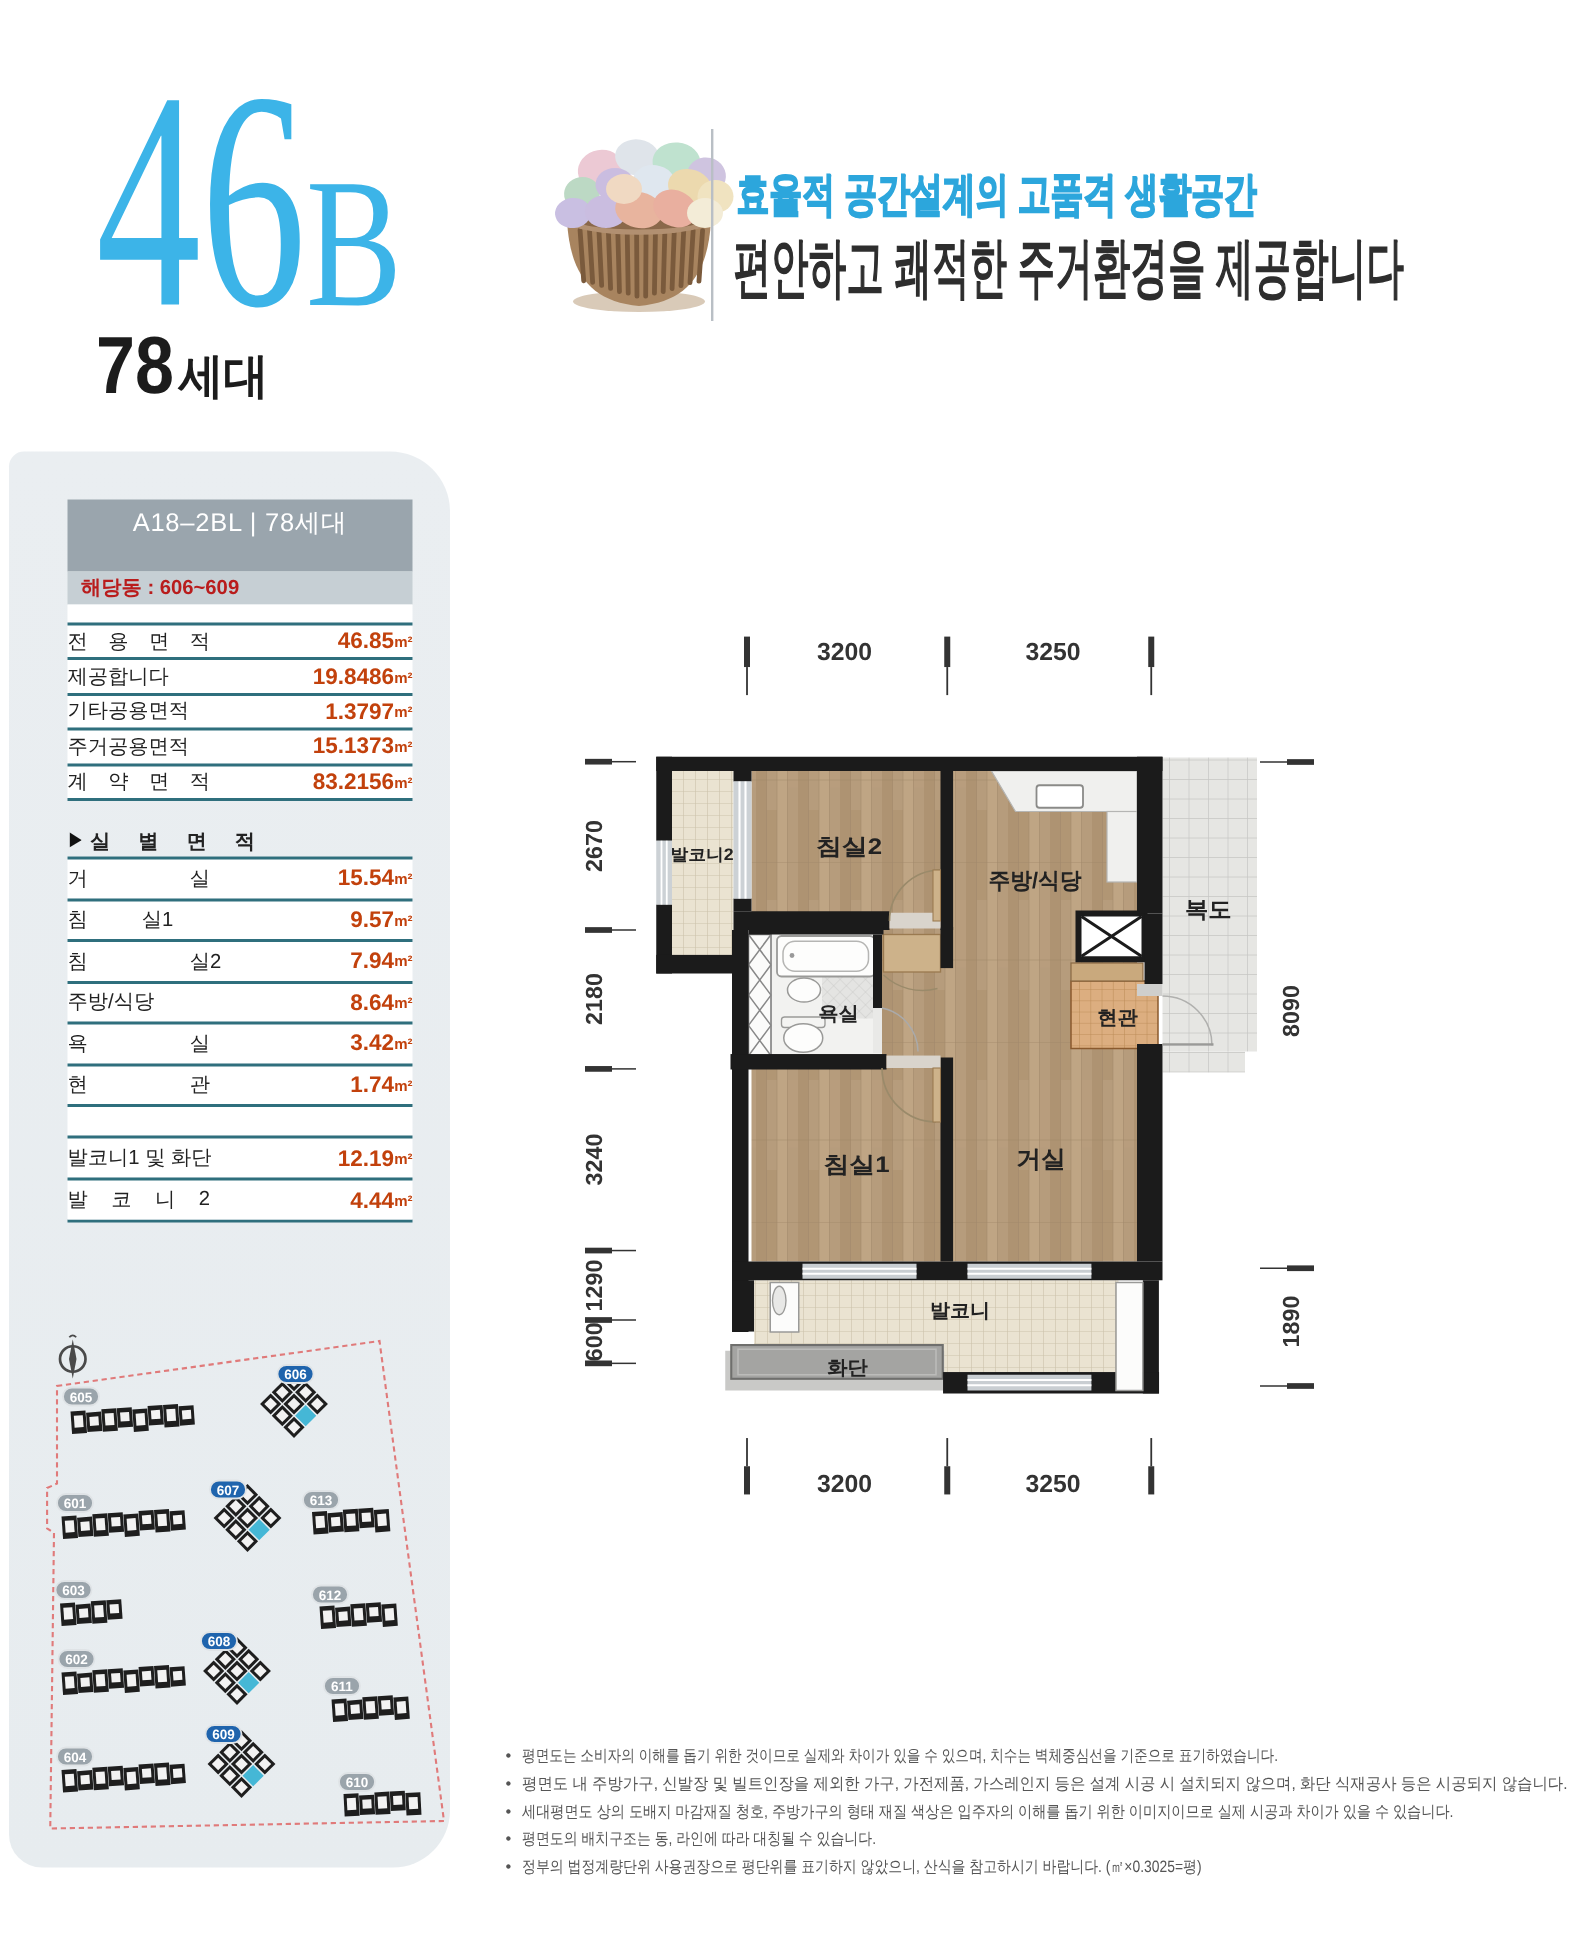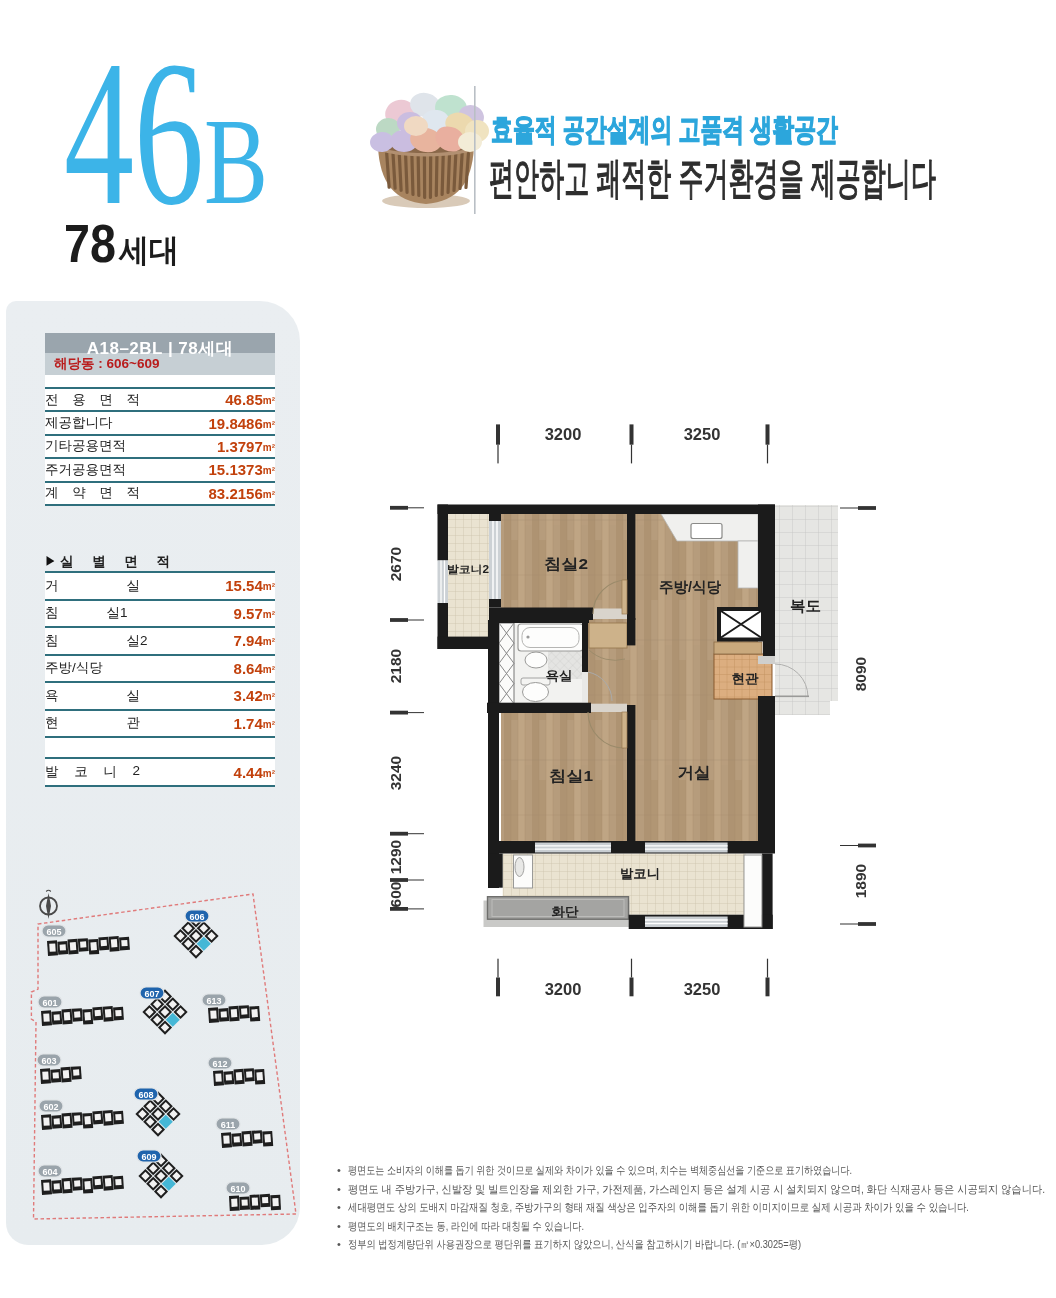--- a/index.html
+++ b/index.html
@@ -63,21 +63,21 @@
 
   <text x="491" y="140" font-size="31" font-weight="bold" fill="#2ca6dc" stroke="#2ca6dc" stroke-width="1.2" textLength="347" lengthAdjust="spacingAndGlyphs">효율적 공간설계의 고품격 생활공간</text>
 
   <text x="489" y="193" font-size="44" fill="#2e2e2e" stroke="#2e2e2e" stroke-width="1.3" textLength="447" lengthAdjust="spacingAndGlyphs">편안하고 쾌적한 주거환경을 제공합니다</text>
 </svg>
 
 <div class="abs" style="left:6px;top:301px;width:294px;height:944px;background:linear-gradient(180deg,#eaeef1,#e7ecef);border-radius:10px 40px 38px 22px;"></div>
 
 <style>
  .tbl{position:absolute;left:45px;top:333px;width:230px;font-family:"Liberation Sans",sans-serif;}
- .th1{height:20px;background:#9aa5ad;color:#fff;font-size:17px;font-weight:bold;text-align:center;line-height:32px;letter-spacing:0.5px;}
+ .th1{height:48px;background:#9aa5ad;color:#fff;font-size:17px;font-weight:normal;text-align:center;line-height:32px;letter-spacing:0.5px;}
  .th2{height:22px;background:#c6cfd4;color:#b91c1c;font-size:13.5px;line-height:22px;padding-left:9px;font-weight:bold;}
  .rw{position:relative;border-top:2px solid #2f6f7d;display:flex;align-items:center;justify-content:space-between;background:#fff;}
  .rw.h23{height:21.4px;}
  .rw.h27{height:25.5px;}
  .rw.h26{height:26px;}
  .lb{font-size:13.5px;color:#222;display:inline-flex;justify-content:space-between;}
  .lb i{font-style:normal;}
  .vl{font-size:15px;font-weight:bold;color:#c2410c;}
  .vl b{font-size:10px;font-weight:bold;vertical-align:1px;}
  .sect{position:absolute;left:45px;top:552px;width:230px;font-size:15.5px;font-weight:bold;color:#111;}
@@ -134,21 +134,21 @@
 <div class="rw h27">
       <span class="lb" style="width:95px;">
         <i>거</i>
         <i>실</i>
       </span>
       <span class="vl">15.54<b>m²</b></span>
     </div>
 <div class="rw h27">
       <span class="lb">
         <i>침</i>
-        <i style="margin-left:48px">실1</i>
+        <i style="margin-left:36px">실1</i>
       </span>
       <span class="vl">9.57<b>m²</b></span>
     </div>
 <div class="rw h27">
       <span class="lb">
         <i>침</i>
         <i style="margin-left:68px">실2</i>
       </span>
       <span class="vl">7.94<b>m²</b></span>
     </div>
@@ -164,20 +164,24 @@
       <span class="vl">3.42<b>m²</b></span>
     </div>
 <div class="rw h27">
       <span class="lb" style="width:95px;">
         <i>현</i>
         <i>관</i>
       </span>
       <span class="vl">1.74<b>m²</b></span>
     </div>
 <div style="border-top:2px solid #2f6f7d;height:19px;background:#fff"></div>
+<div class="rw h26">
+      <span class="lb">발코니1 및 화단</span>
+      <span class="vl">12.19<b>m²</b></span>
+    </div>
 <div class="rw h26">
       <span class="lb" style="width:95px">
         <i>발</i>
         <i>코</i>
         <i>니</i>
         <i>2</i>
       </span>
       <span class="vl">4.44<b>m²</b></span>
     </div>
 <div style="border-top:2px solid #2f6f7d"></div>

